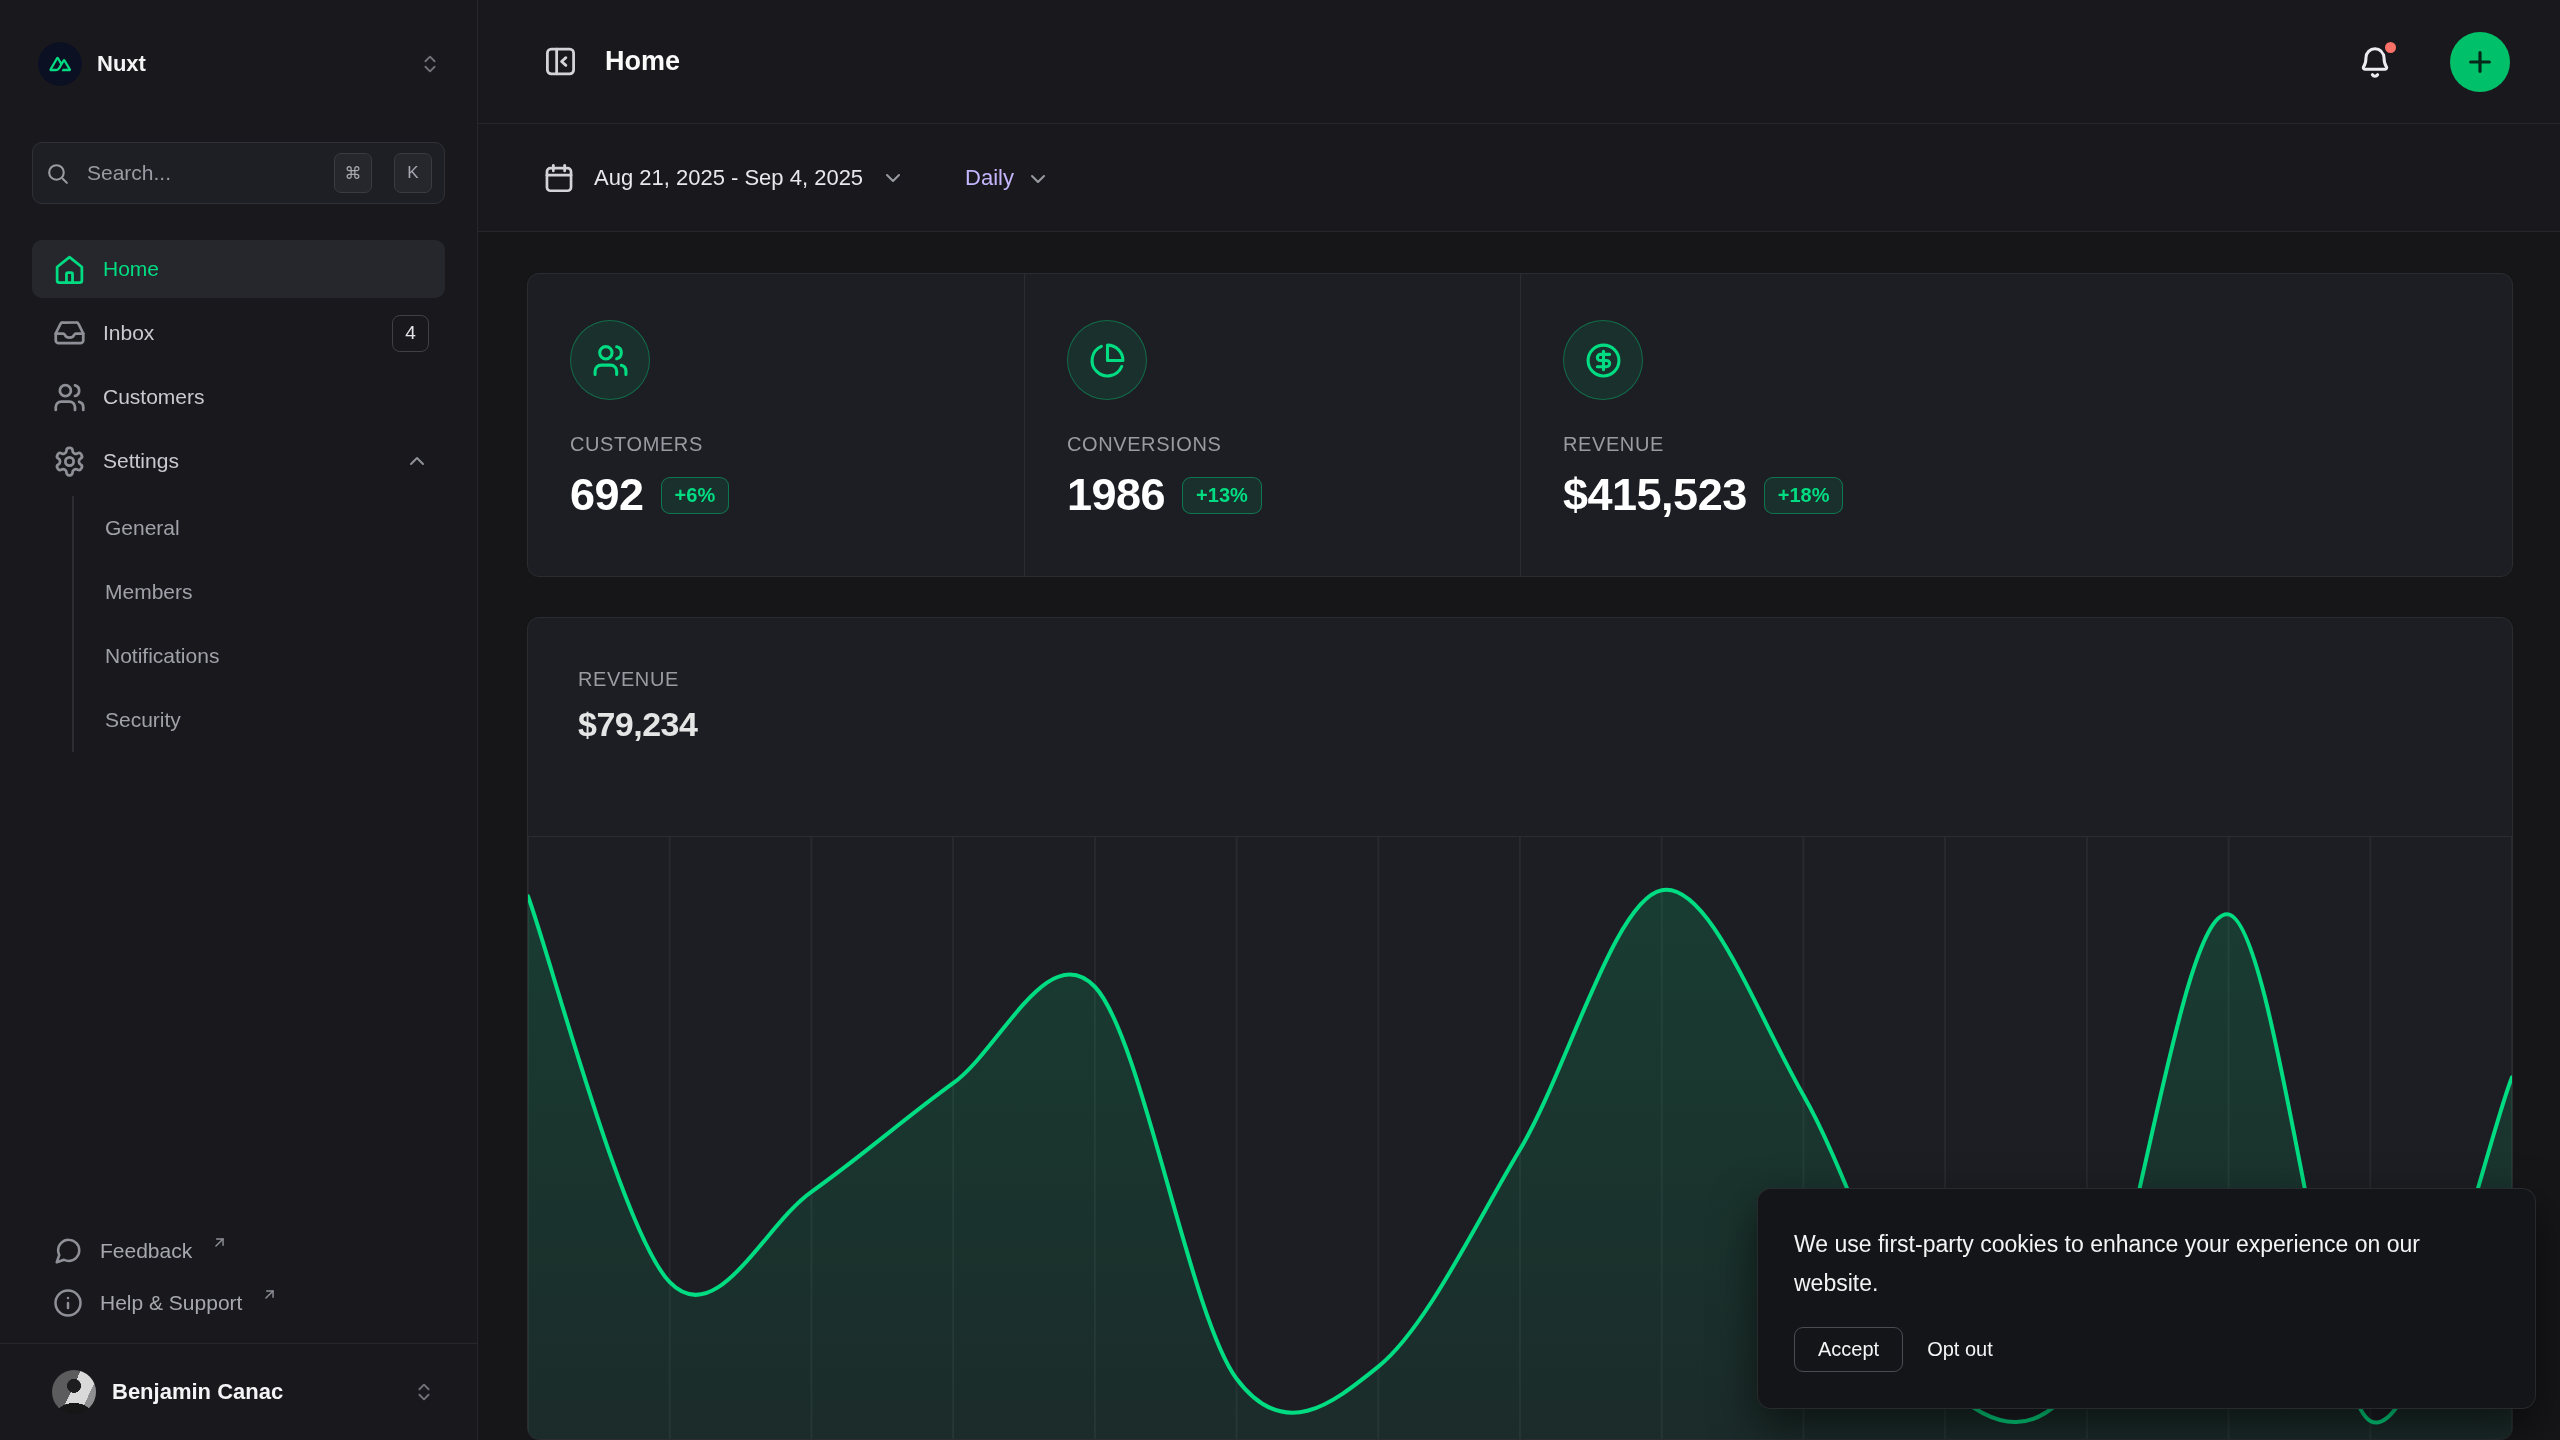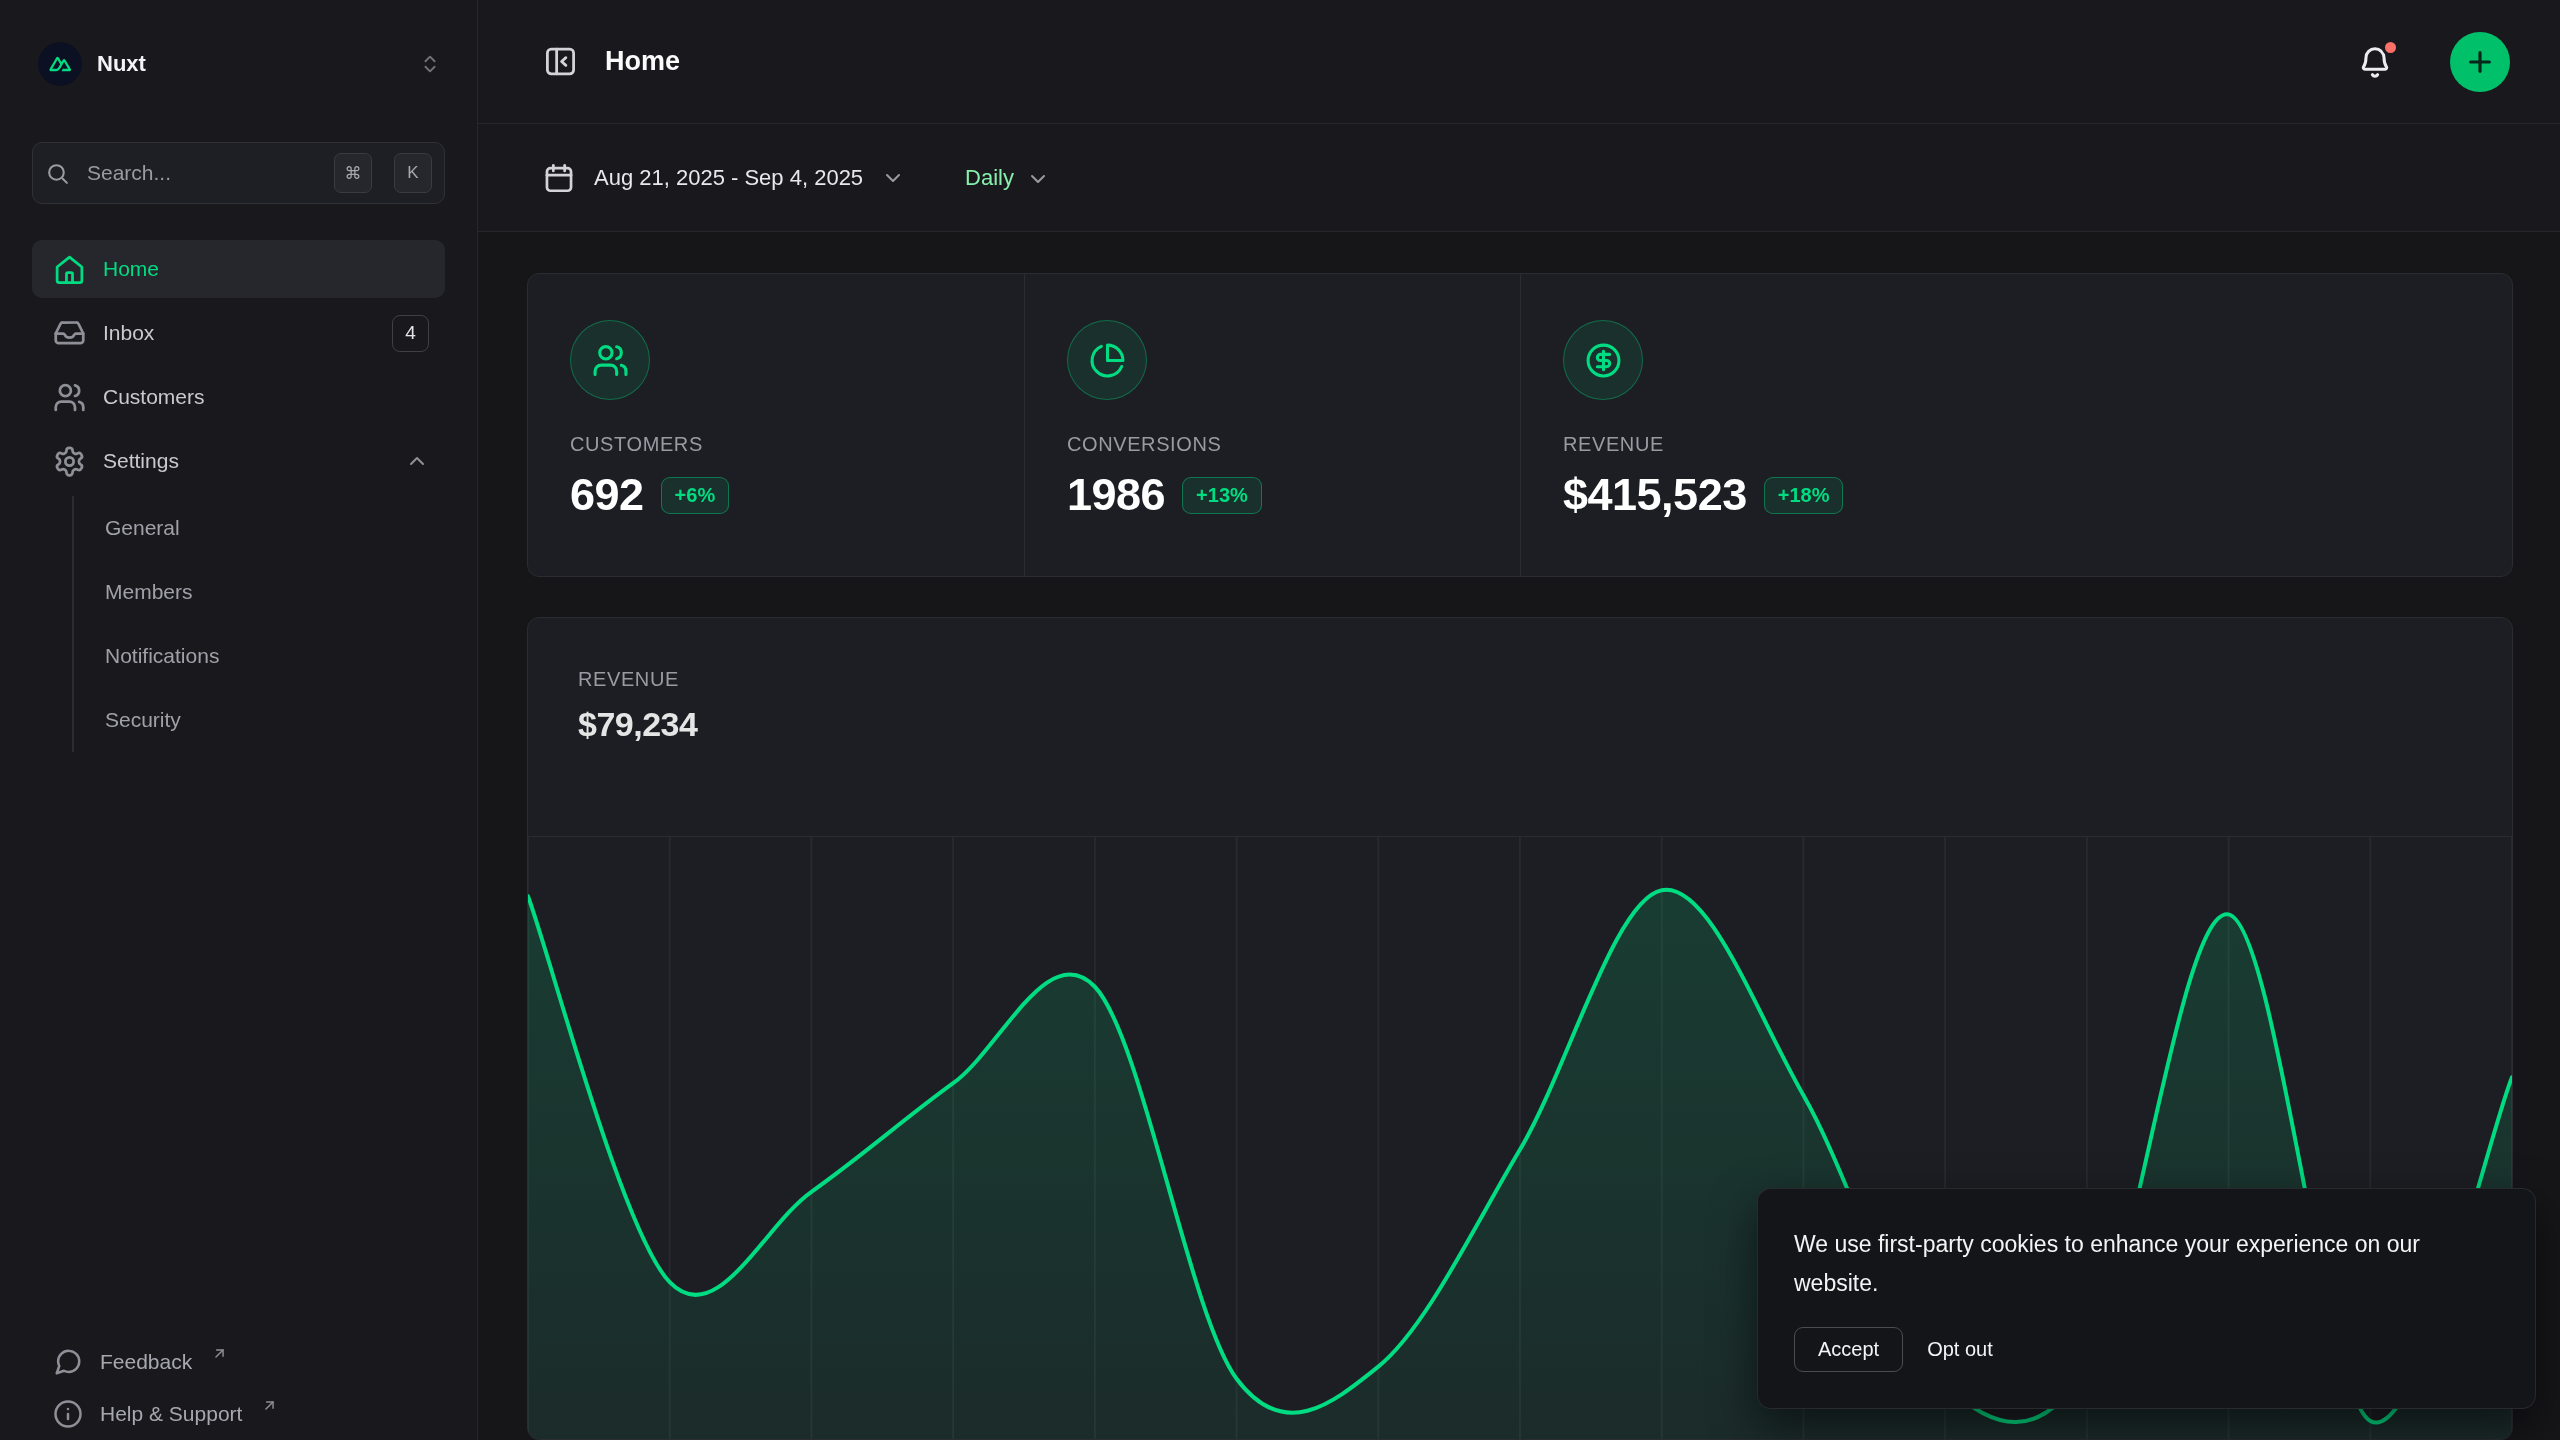--- a/index.html
+++ b/index.html
@@ -91,21 +91,21 @@
     width:60px; height:60px; border-radius:50%; background:#00c16a; border:none; cursor:pointer;
     display:flex; align-items:center; justify-content:center; color:#06281a;
   }
 
   .filterbar {
     height:108px; border-bottom:1px solid #26262b; background:#19191d;
     display:flex; align-items:center; padding:0 64px; gap:18px;
   }
   .range-btn { display:flex; align-items:center; gap:18px; cursor:pointer; color:#e7e7ec; font-size:22px; }
   .range-btn .cal { color:#d4d4d8; display:flex; }
-  .gran-btn { display:flex; align-items:flex-end; gap:12px; cursor:pointer; color:#86efac; font-size:22px; margin-left:42px; }
+  .gran-btn { display:flex; align-items:flex-end; gap:12px; cursor:pointer; color:#c4b5fd; font-size:22px; margin-left:42px; }
   .chev-d { color:#9a9aa3; display:flex; }
 
   .content { position:absolute; left:0; right:0; top:233px; bottom:0; background:#161619; padding:40px 47px 0 49px; }
 
   
   .stats-row {
     display:grid; grid-template-columns:1fr 1fr 1fr 1fr;
     border:1px solid #2b2c31; border-radius:12px; background:#1d1e23; height:304px; overflow:hidden;
   }
   .stat-card { padding:46px 40px 0 42px; cursor:pointer; }
@@ -267,20 +267,30 @@
     </span>
     <span>Help &amp; Support</span>
     <span class="ext-arrow">
       <svg width="17" height="17" viewBox="0 0 24 24" fill="none" stroke="currentColor" stroke-width="2" stroke-linecap="round" stroke-linejoin="round">
           <path d="M7 17 17 7"></path>
           <path d="M8 7h9v9"></path>
         </svg>
     </span>
   </div>
 
+  <div class="user-row">
+    <span class="avatar"></span>
+    <span class="user-name">Benjamin Canac</span>
+    <span class="updown">
+      <svg width="22" height="22" viewBox="0 0 24 24" fill="none" stroke="currentColor" stroke-width="2" stroke-linecap="round" stroke-linejoin="round">
+          <path d="m7 9 5-5 5 5"></path>
+          <path d="m7 15 5 5 5-5"></path>
+        </svg>
+    </span>
+  </div>
 </aside>
 
 <div class="main">
 
   <header class="topbar">
     <span class="tg-btn">
       <svg width="37" height="37" viewBox="0 0 24 24" fill="none" stroke="currentColor" stroke-width="1.8" stroke-linecap="round" stroke-linejoin="round">
           <rect x="3.5" y="4" width="17" height="16" rx="2.5"></rect>
           <path d="M9.5 4v16"></path>
           <path d="m15.5 9.5-2.8 2.5 2.8 2.5"></path>

